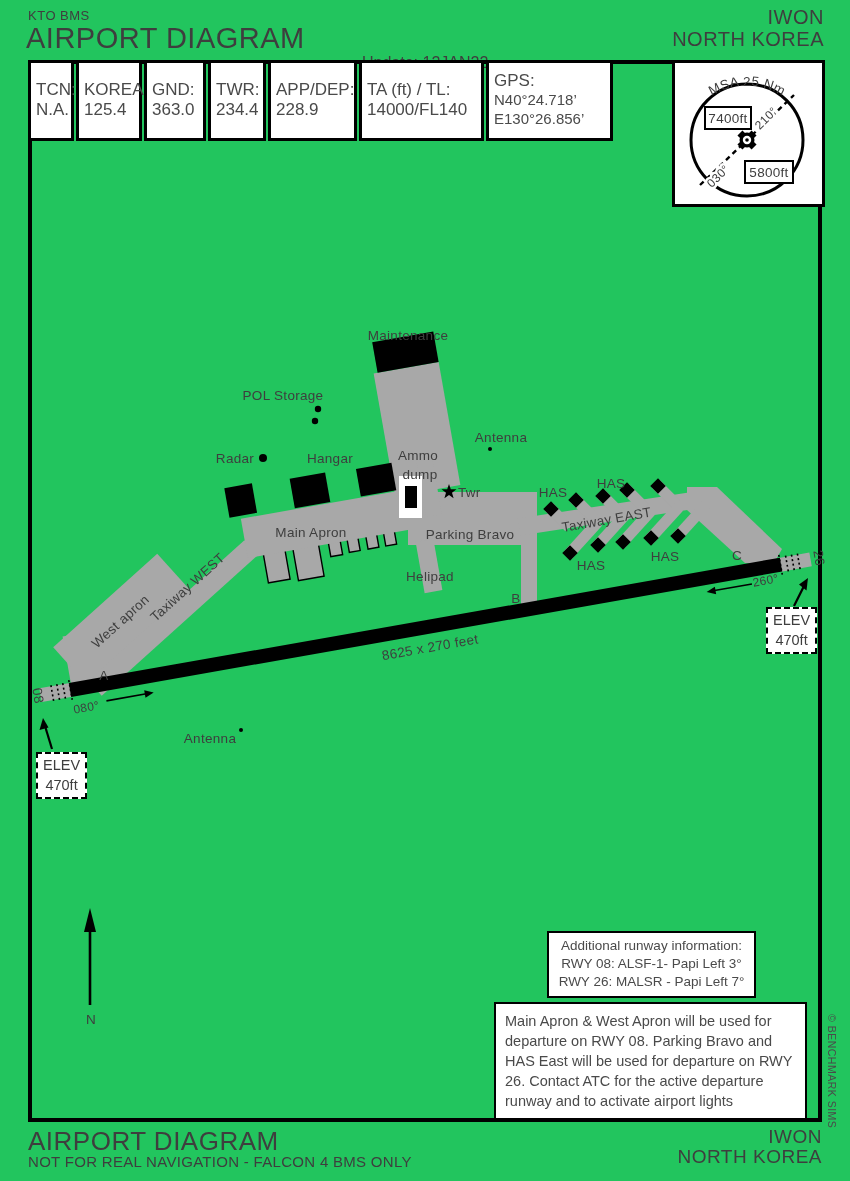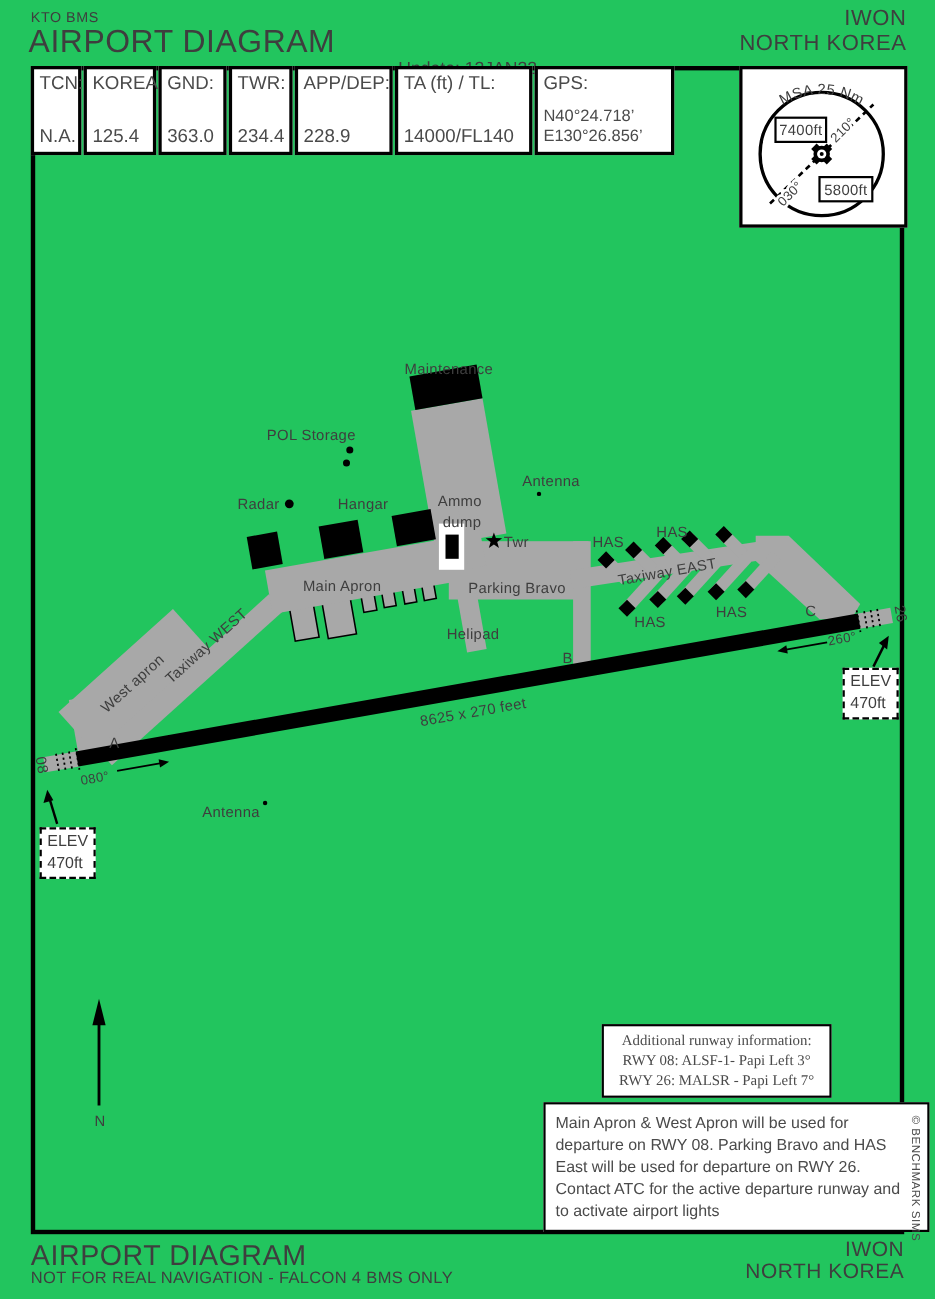--- a/index.html
+++ b/index.html
@@ -11,34 +11,34 @@
   .title{left:26px;top:22px;font-size:29px;letter-spacing:.5px;}
   .update{left:362px;top:36px;font-size:16px;margin-top:18px;}
   .hdr-right{right:26px;text-align:right;font-size:20px;letter-spacing:.5px;}
   .hdr-iwon{top:6px;}
   .hdr-nk{top:28px;}
   
   .main-border{left:28px;top:60px;width:794px;height:1062px;border:4px solid #000;box-sizing:border-box;}
   
   .info-table{left:28px;top:60px;display:flex;gap:2px;}
   .cell{border:3px solid #000;box-sizing:border-box;height:81px;background:#fff;
-        display:flex;flex-direction:column;justify-content:space-between;
+        display:flex;flex-direction:column;justify-content:center;
         padding:3px 4px 4px 5px;font-size:17px;color:#4a4a4a;}
   .cell .lab{white-space:nowrap;}
   .cell .val{white-space:nowrap;}
   .gps-lines{font-size:15px;line-height:1.25;}
   
   .msa-box{left:672px;top:60px;width:153px;height:147px;border:3px solid #000;box-sizing:border-box;background:#fff;}
   
   .note1{left:547px;top:931px;width:209px;border:2px solid #000;box-sizing:border-box;
-         padding:4px 6px;font-size:13.5px;line-height:1.35;text-align:center;color:#4a4a4a;background:#fff;font-family:Liberation Serif, serif;}
-  .note2{left:494px;top:1002px;width:351px;border:2.5px solid #000;box-sizing:border-box;
+         padding:4px 6px;font-size:13.5px;line-height:1.35;text-align:center;color:#4a4a4a;background:#fff;}
+  .note2{left:494px;top:1002px;width:313px;border:2.5px solid #000;box-sizing:border-box;
          padding:7px 9px;font-size:14.5px;line-height:1.38;color:#4a4a4a;background:#fff;}
   
-  .elev{border:2px dashed #000;background:#fff;font-size:14.5px;line-height:1.35;
+  .elev{border:2px dashed #000;background:#fff;text-align:center;font-size:14.5px;line-height:1.35;
         padding:2px 5px;color:#3e3e3e;}
   .elev-left{left:36px;top:752px;}
   .elev-right{left:766px;top:607px;}
   
   .copyright{left:838px;top:1014px;transform:rotate(90deg);transform-origin:0 0;
              font-size:10.5px;letter-spacing:.5px;white-space:nowrap;color:#4a4a4a;}
   
   .f-title{left:28px;top:1126px;font-size:26px;letter-spacing:.5px;}
   .f-sub{left:28px;top:1153px;font-size:15px;letter-spacing:.3px;}
   .f-right{right:28px;text-align:right;font-size:19px;letter-spacing:.5px;}

